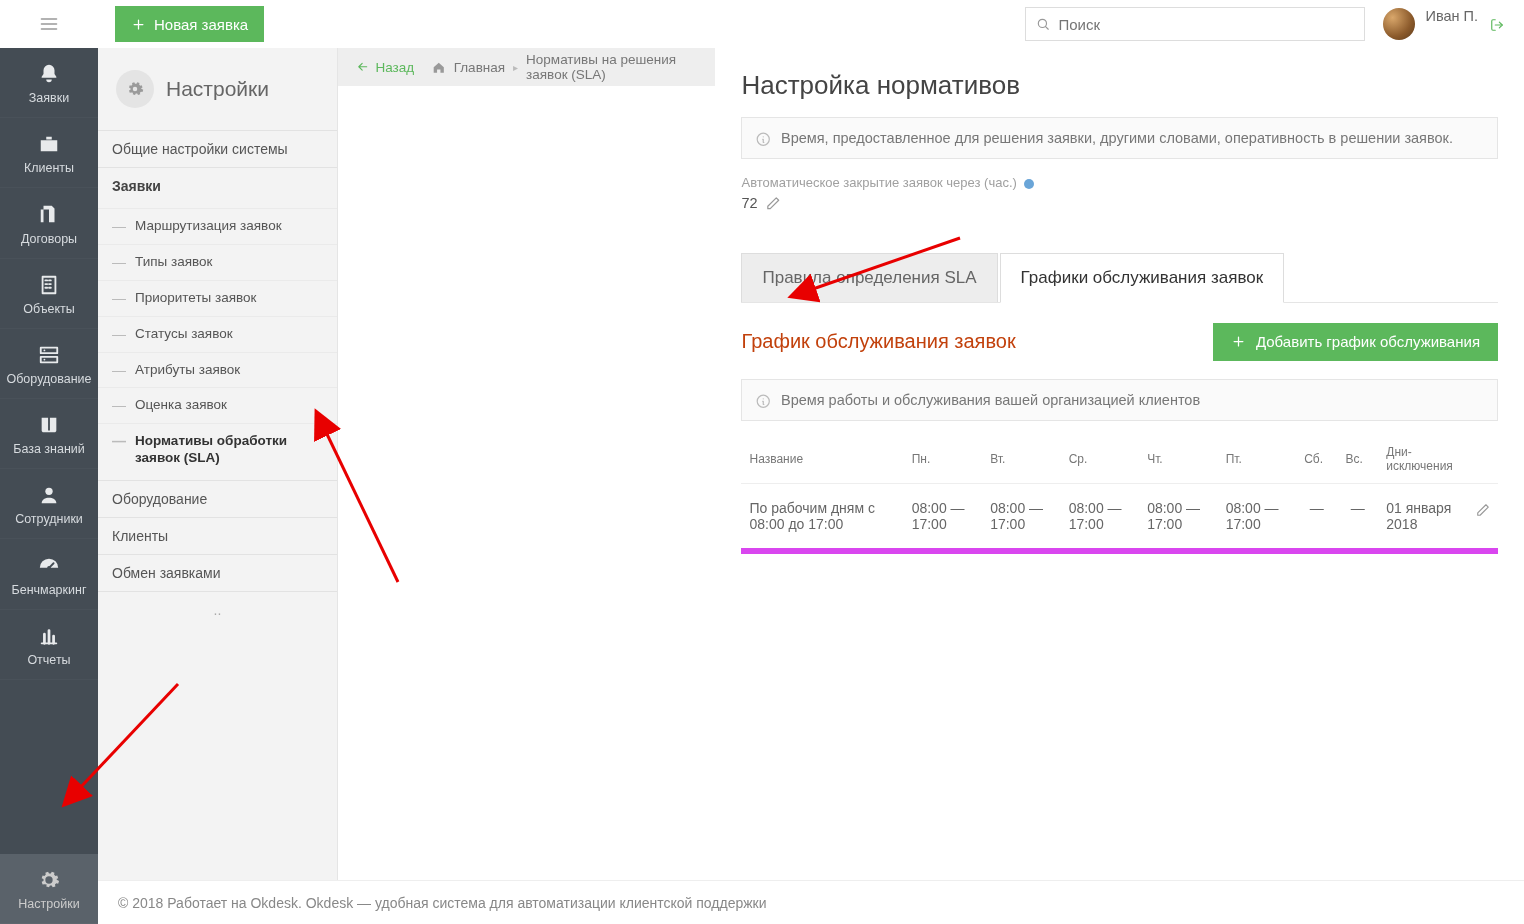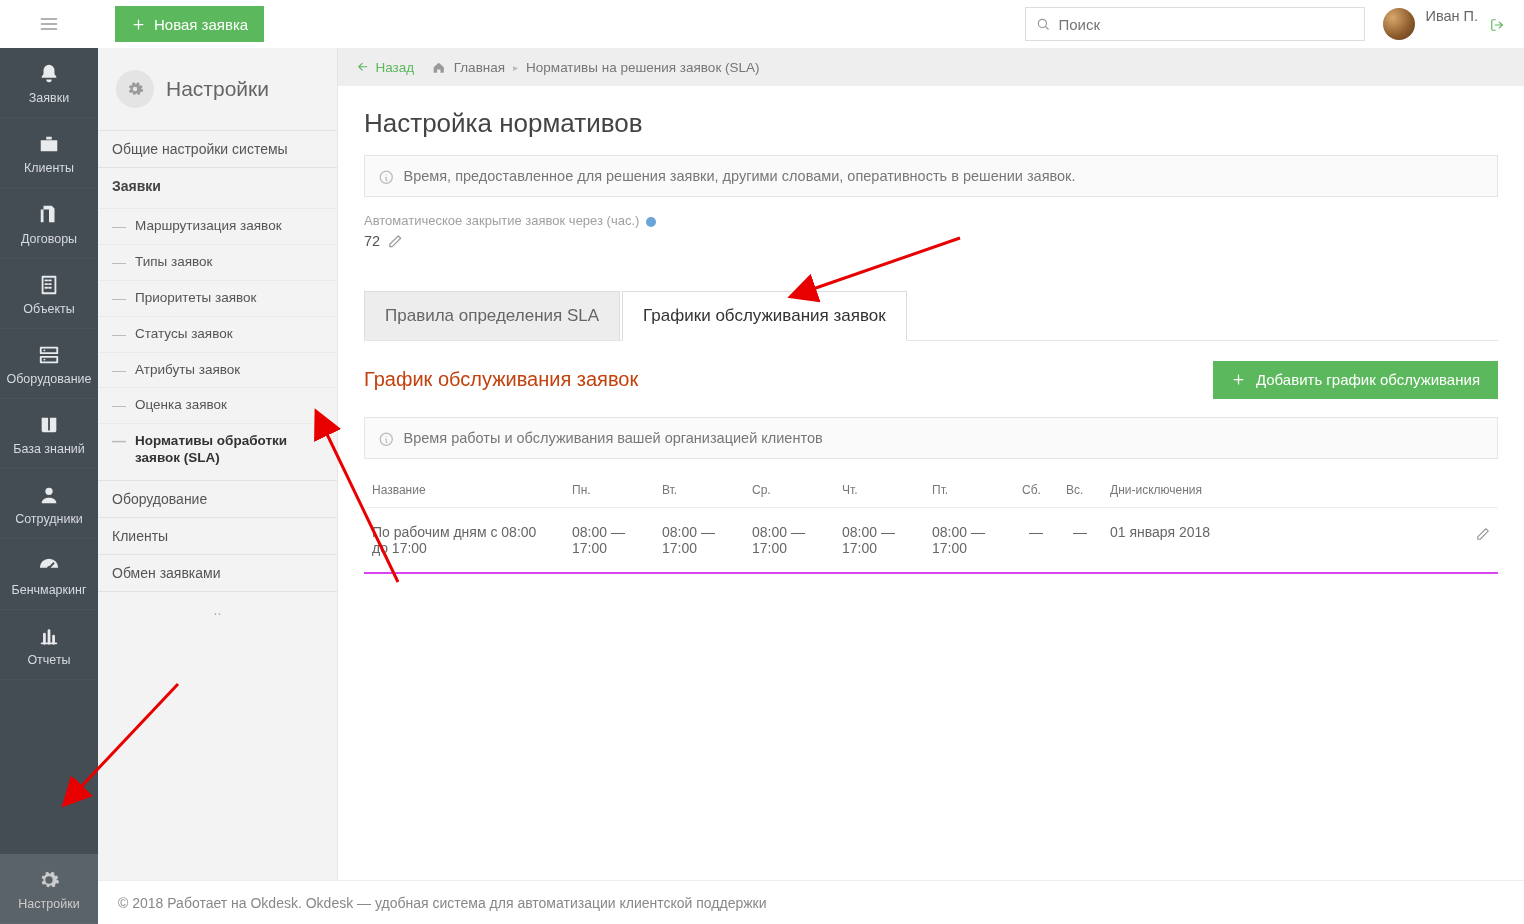--- a/index.html
+++ b/index.html
@@ -37,21 +37,21 @@
 .snav-group { border-top: 1px solid #e2e2e2; }
 .snav-group-title { padding: 10px 14px; font-weight: 700; color: #444; cursor: pointer; }
 .snav-group-title.light { font-weight: 400; color: #555; }
 .snav-sub { padding: 4px 0 4px 0; }
 .snav-subitem { display: flex; align-items: flex-start; padding: 9px 14px 9px 14px; gap: 9px; color: #555; cursor: pointer; font-size: 13.5px; border-top: 1px solid #eaeaea; }
 .snav-subitem.active { font-weight: 600; color: #333; }
 .snav-dash { color: #bbb; font-size: 14px; line-height: 1.2; }
 .snav-text { line-height: 1.25; overflow-wrap: anywhere; }
 
 
-.content { flex: 1; display: flex; flex-direction: column; background: #fff; overflow: auto; }
+.content { flex: 1; display: flex; flex-direction: row; background: #fff; overflow: auto; }
 .crumbs { background: #eee; height: 38px; display: flex; align-items: center; padding: 0 18px; gap: 18px; font-size: 13.5px; color: #777; }
 .crumbs .back { color: #5cb85c; display: inline-flex; align-items: center; gap: 6px; cursor: pointer; }
 .crumbs .bc { display: inline-flex; align-items: center; gap: 8px; }
 .crumbs .bc .home { color: #999; }
 .crumbs .bc .sep { color: #bbb; font-size: 10px; }
 .page { padding: 22px 26px; }
 .page h1 { font-size: 26px; font-weight: 400; color: #444; margin-bottom: 16px; }
 .info-box { border: 1px solid #e5e5e5; background: #fafafa; padding: 12px 14px; color: #777; display: flex; gap: 10px; align-items: center; font-size: 14.5px; margin-bottom: 16px; }
 .info-i { color: #bbb; }
 .autoclose { font-size: 13px; color: #a0a0a0; display: flex; align-items: flex-end; gap: 6px; }
@@ -65,21 +65,21 @@
 
 .tab-body { padding-top: 20px; }
 .subhead-row { display: flex; align-items: center; justify-content: space-between; }
 .subhead-row h2 { font-size: 20px; font-weight: 400; color: #c2410c; text-align: center; }
 .btn-add { background: #5cb85c; color: #fff; border: none; padding: 0 18px; height: 38px; font-size: 15px; display: inline-flex; align-items: center; gap: 10px; cursor: pointer; }
 .info-box.mt { margin-top: 18px; margin-bottom: 0; }
 
 
 .sched-table { width: 100%; margin-top: 14px; font-size: 14px; color: #666; border-collapse: collapse; }
 .sched-table th { text-align: left; font-weight: 400; color: #777; font-size: 12px; padding: 10px 8px; border-bottom: 1px solid #eee; }
-.sched-table td { padding: 16px 8px; vertical-align: top; border-bottom: 2px solid #d946ef; margin-left: 11px; }
+.sched-table td { padding: 16px 8px; vertical-align: top; border-bottom: 6px solid #d946ef; margin-left: 11px; }
 .col-name { width: 200px; }
 .col-day { width: 90px; }
 .col-wkd { width: 44px; text-align: center; }
 .col-exc { }
 .col-ed { width: 40px; text-align: right; }
 
 .time-cell { white-space: normal; }
 
 
 .footer { position: absolute; bottom: 0; left: 98px; right: 0; height: 44px; display: flex; align-items: center; padding: 0 20px; font-size: 14px; color: #888; border-top: 1px solid #eee; background: #fff; }

